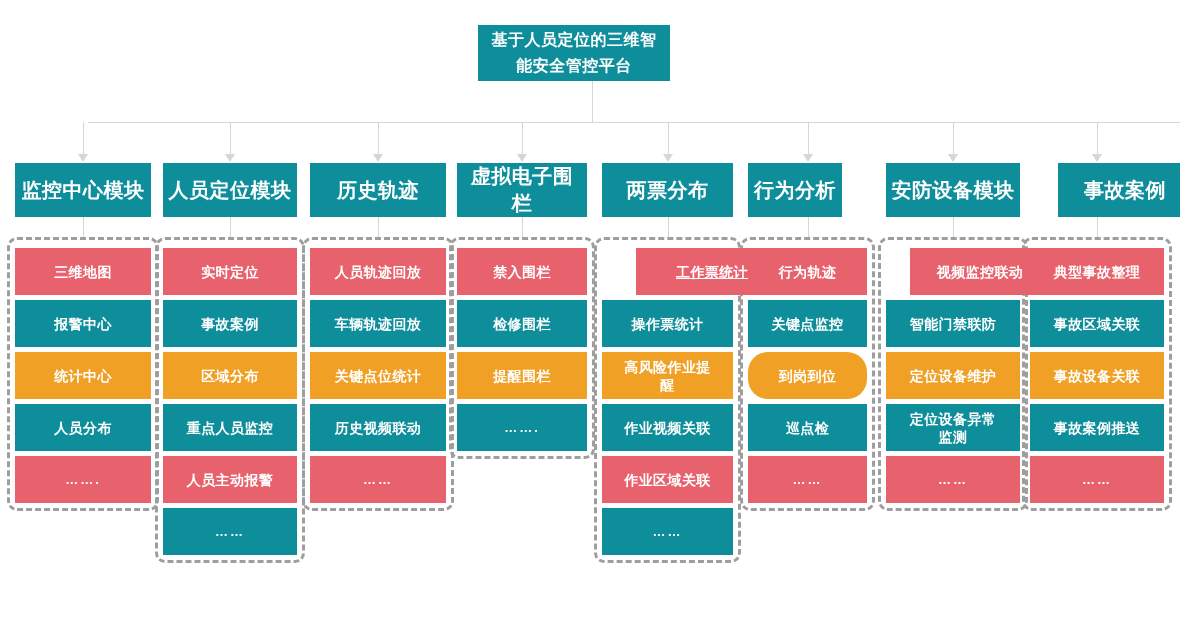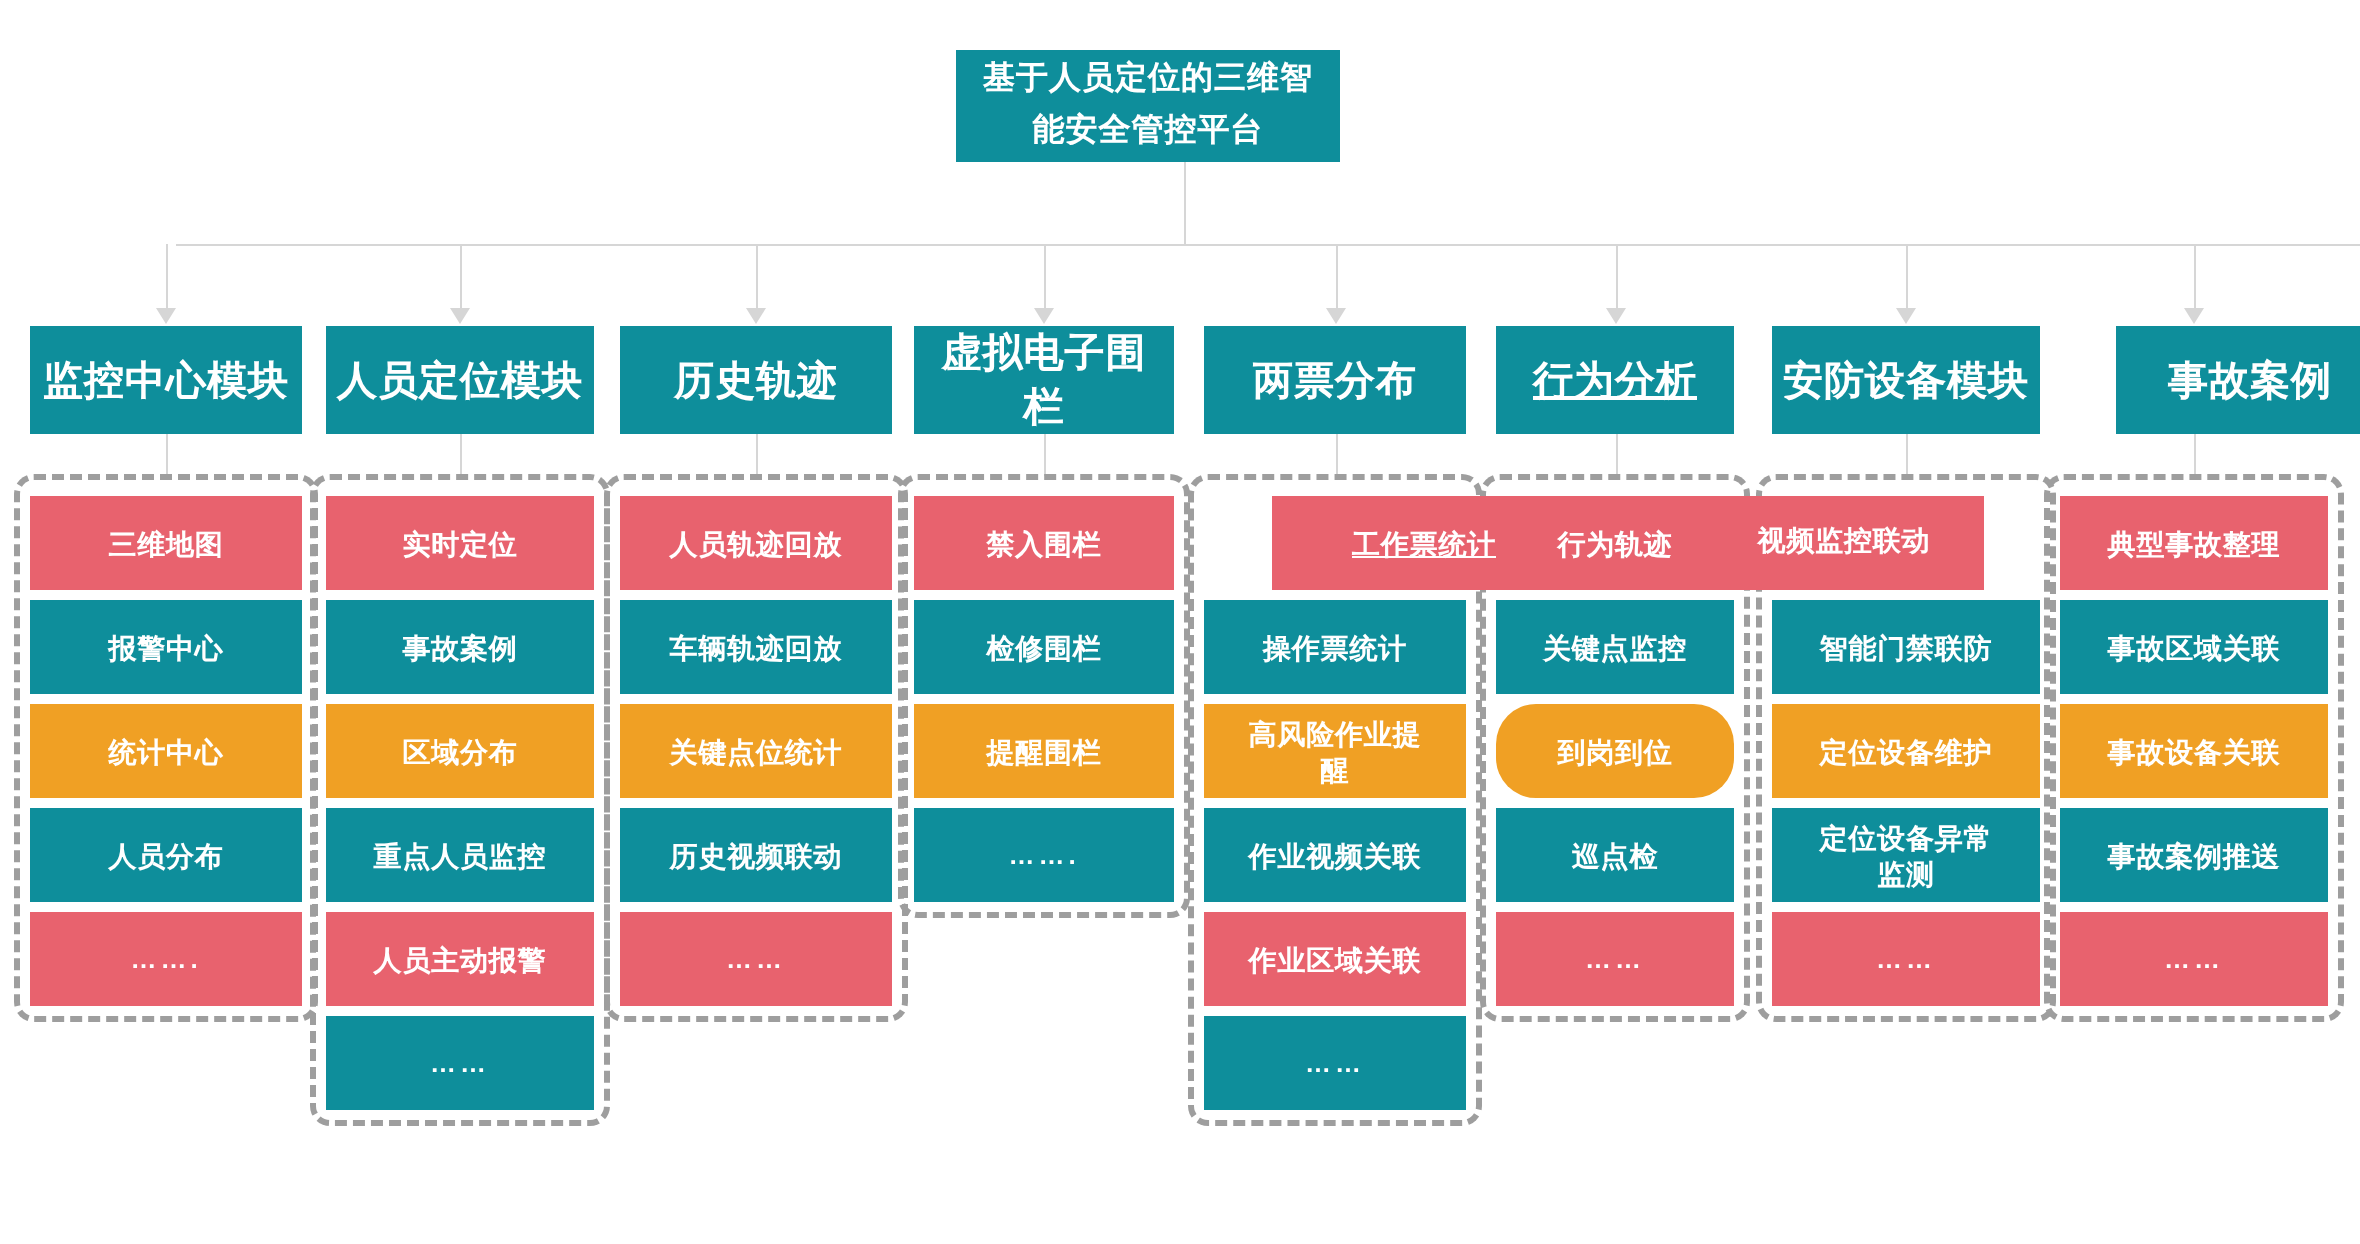--- a/index.html
+++ b/index.html
@@ -125,21 +125,21 @@
       <div class="group" style="left: 740px; width: 135px; height: 274px;"></div>
       <div class="group" style="left: 878px; width: 150px; height: 274px;"></div>
       <div class="group" style="left: 1022px; width: 150px; height: 274px;"></div>
     </div>
   <div id="headers">
       <div class="col-head" style="left: 15px; width: 136px;">监控中心模块</div>
       <div class="col-head" style="left: 163px; width: 134px;">人员定位模块</div>
       <div class="col-head" style="left: 310px; width: 136px;">历史轨迹</div>
       <div class="col-head" style="left: 457px; width: 130px;">虚拟电子围栏</div>
       <div class="col-head" style="left: 602px; width: 131px;">两票分布</div>
-      <div class="col-head" style="left: 748px; width: 119px; text-decoration: underline;">行为分析</div>
+      <div class="col-head" style="left: 748px; width: 94px;">行为分析</div>
       <div class="col-head" style="left: 886px; width: 134px;">安防设备模块</div>
       <div class="col-head" style="left: 1030px; width: 134px; margin-left: 28px;">事故案例</div>
     </div>
   <div id="items">
       <div class="item c-red" style="left: 15px; width: 136px; top: 248px;">三维地图</div>
       <div class="item c-teal" style="left: 15px; width: 136px; top: 300px;">报警中心</div>
       <div class="item c-orange" style="left: 15px; width: 136px; top: 352px;">统计中心</div>
       <div class="item c-teal" style="left: 15px; width: 136px; top: 404px;">人员分布</div>
       <div class="item c-red dots" style="left: 15px; width: 136px; top: 456px;">…….</div>
       <div class="item c-red" style="left: 163px; width: 134px; top: 248px;">实时定位</div>
@@ -161,21 +161,21 @@
       <div class="item c-teal" style="left: 602px; width: 131px; top: 300px;">操作票统计</div>
       <div class="item c-orange" style="left: 602px; width: 131px; top: 352px;">高风险作业提醒</div>
       <div class="item c-teal" style="left: 602px; width: 131px; top: 404px;">作业视频关联</div>
       <div class="item c-red" style="left: 602px; width: 131px; top: 456px;">作业区域关联</div>
       <div class="item c-teal dots" style="left: 602px; width: 131px; top: 508px;">……</div>
       <div class="item c-red" style="left: 748px; width: 119px; top: 248px;">行为轨迹</div>
       <div class="item c-teal" style="left: 748px; width: 119px; top: 300px;">关键点监控</div>
       <div class="item c-orange" style="left: 748px; width: 119px; top: 352px; border-radius: 20px;">到岗到位</div>
       <div class="item c-teal" style="left: 748px; width: 119px; top: 404px;">巡点检</div>
       <div class="item c-red dots" style="left: 748px; width: 119px; top: 456px;">……</div>
-      <div class="item c-red" style="left: 852px; width: 140px; top: 248px; font-family: Liberation Serif, serif;">视频监控联动</div>
+      <div class="item c-red" style="left: 910px; width: 140px; top: 248px;">视频监控联动</div>
       <div class="item c-teal" style="left: 886px; width: 134px; top: 300px;">智能门禁联防</div>
       <div class="item c-orange" style="left: 886px; width: 134px; top: 352px;">定位设备维护</div>
       <div class="item c-teal" style="left: 886px; width: 134px; top: 404px;">定位设备异常监测</div>
       <div class="item c-red dots" style="left: 886px; width: 134px; top: 456px;">……</div>
       <div class="item c-red" style="left: 1030px; width: 134px; top: 248px;">典型事故整理</div>
       <div class="item c-teal" style="left: 1030px; width: 134px; top: 300px;">事故区域关联</div>
       <div class="item c-orange" style="left: 1030px; width: 134px; top: 352px;">事故设备关联</div>
       <div class="item c-teal" style="left: 1030px; width: 134px; top: 404px;">事故案例推送</div>
       <div class="item c-red dots" style="left: 1030px; width: 134px; top: 456px;">……</div>
     </div>

